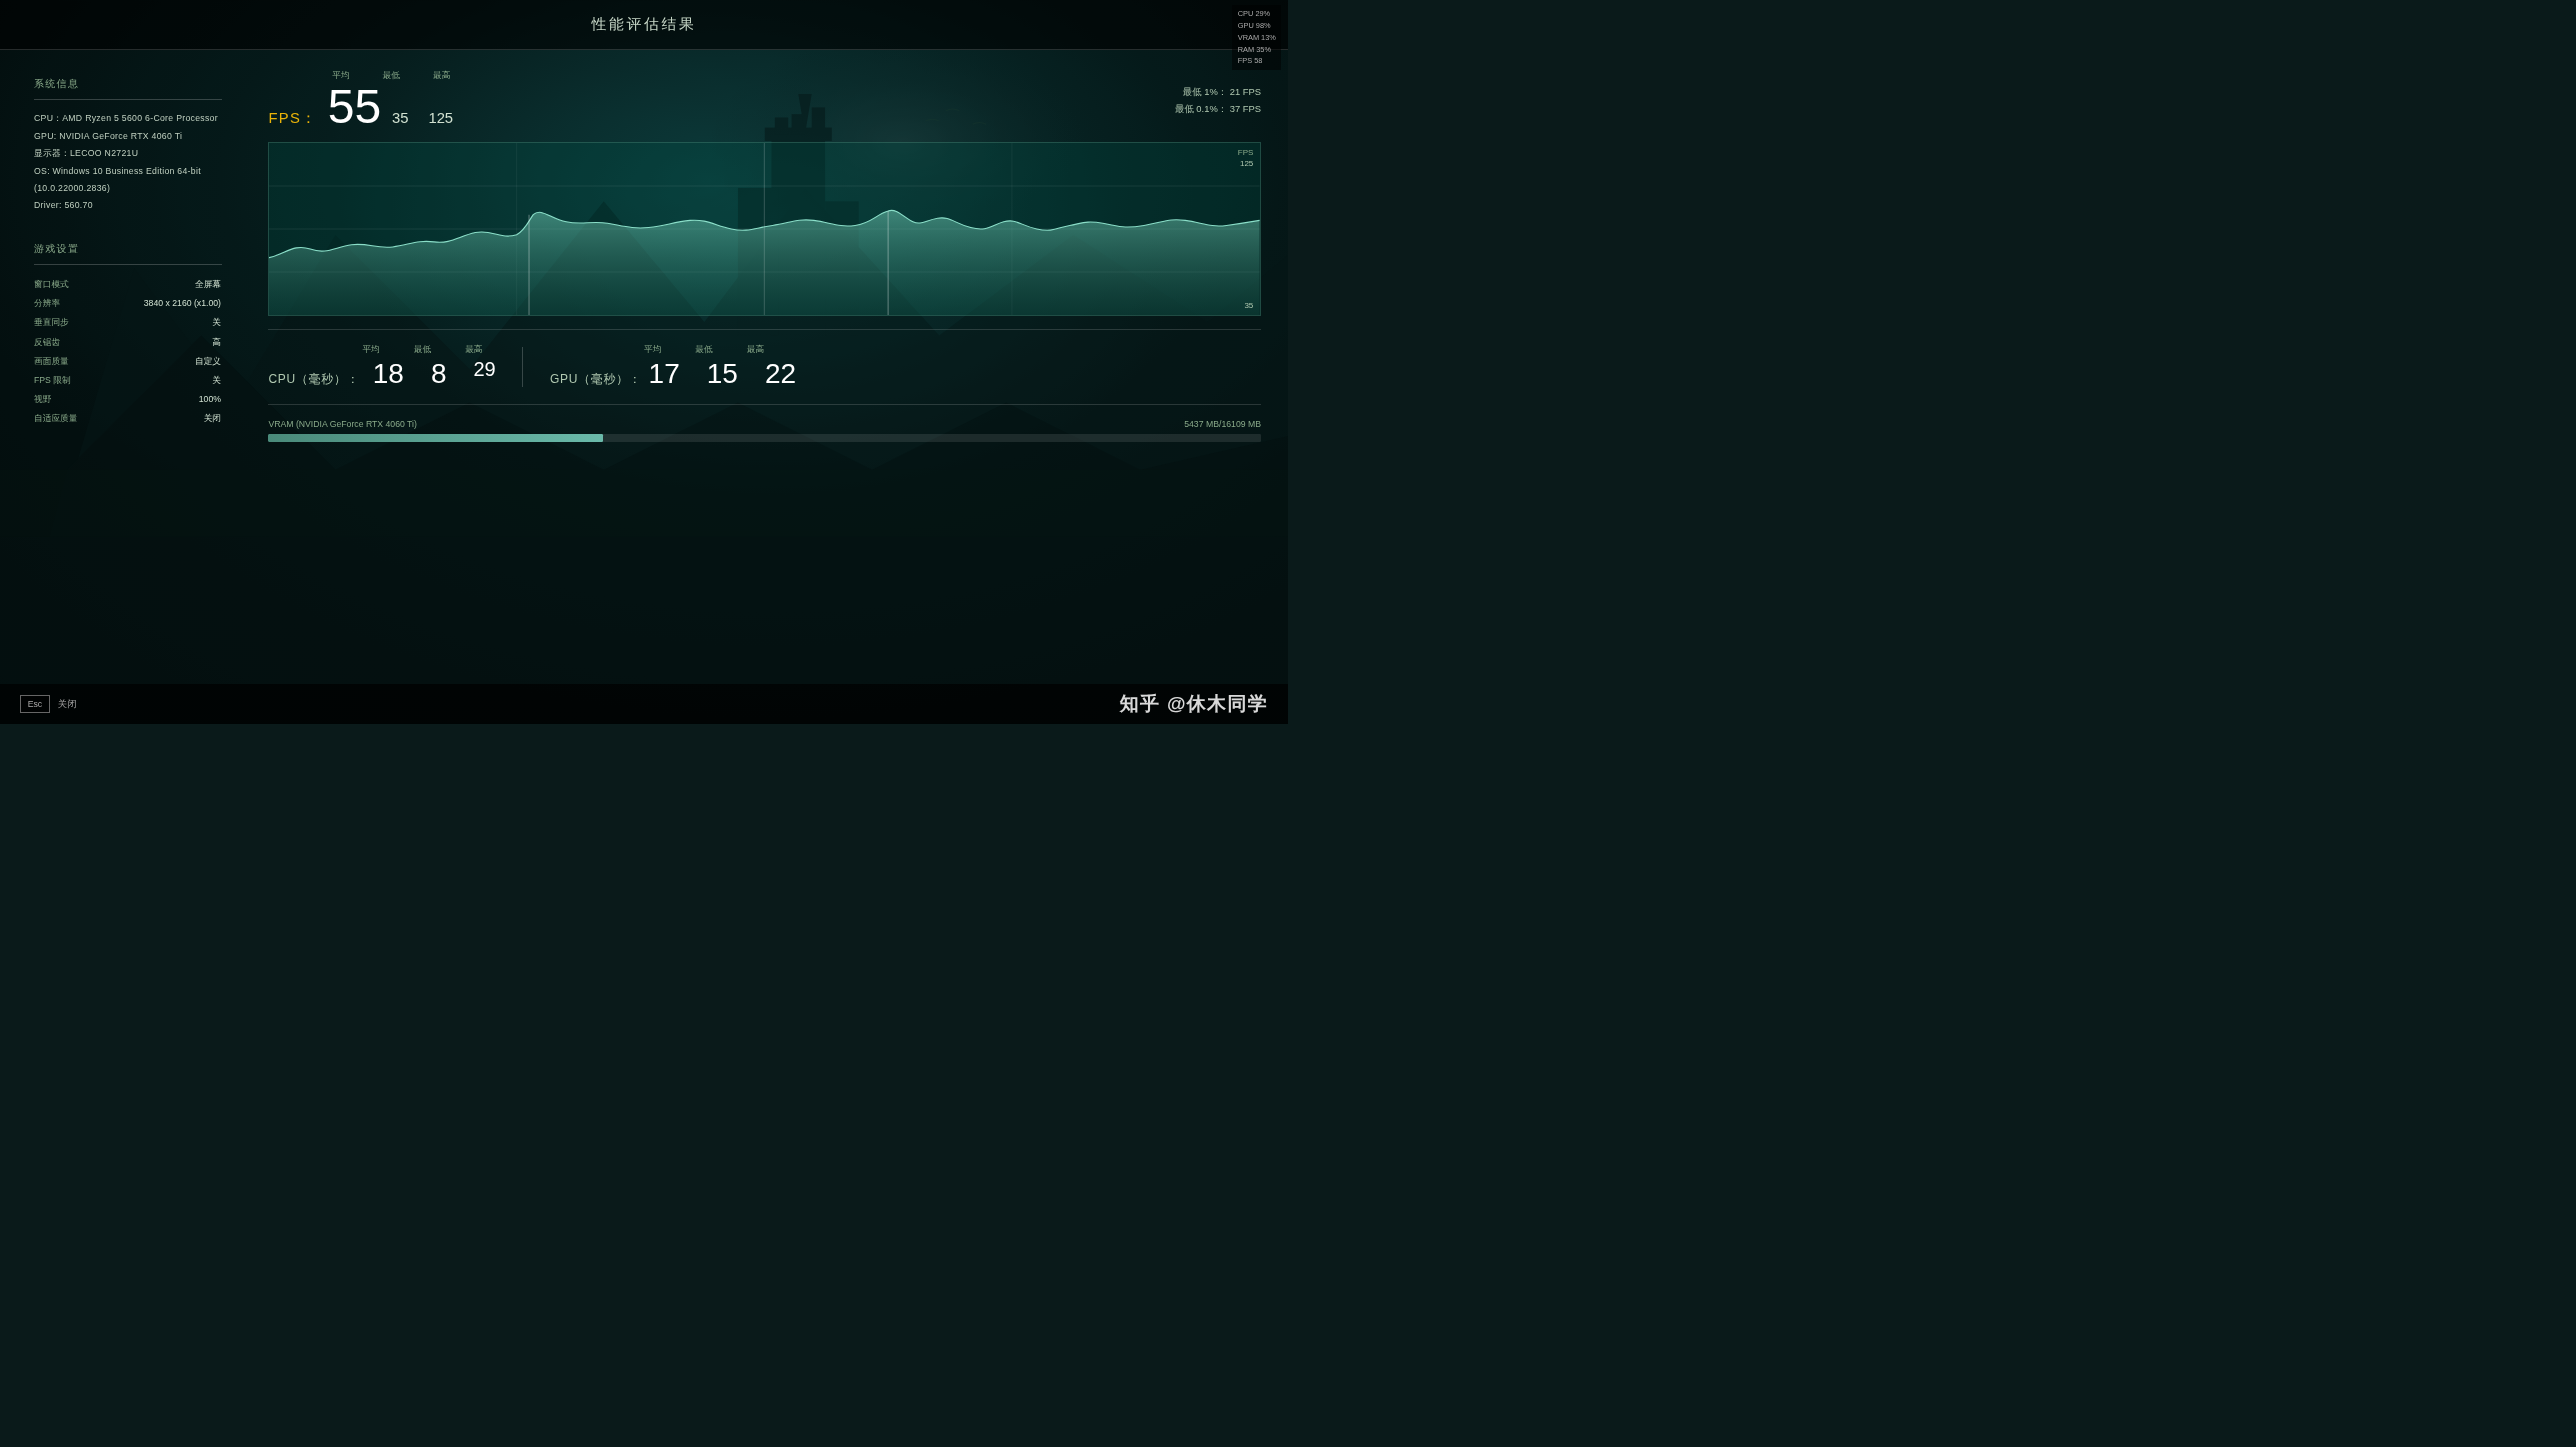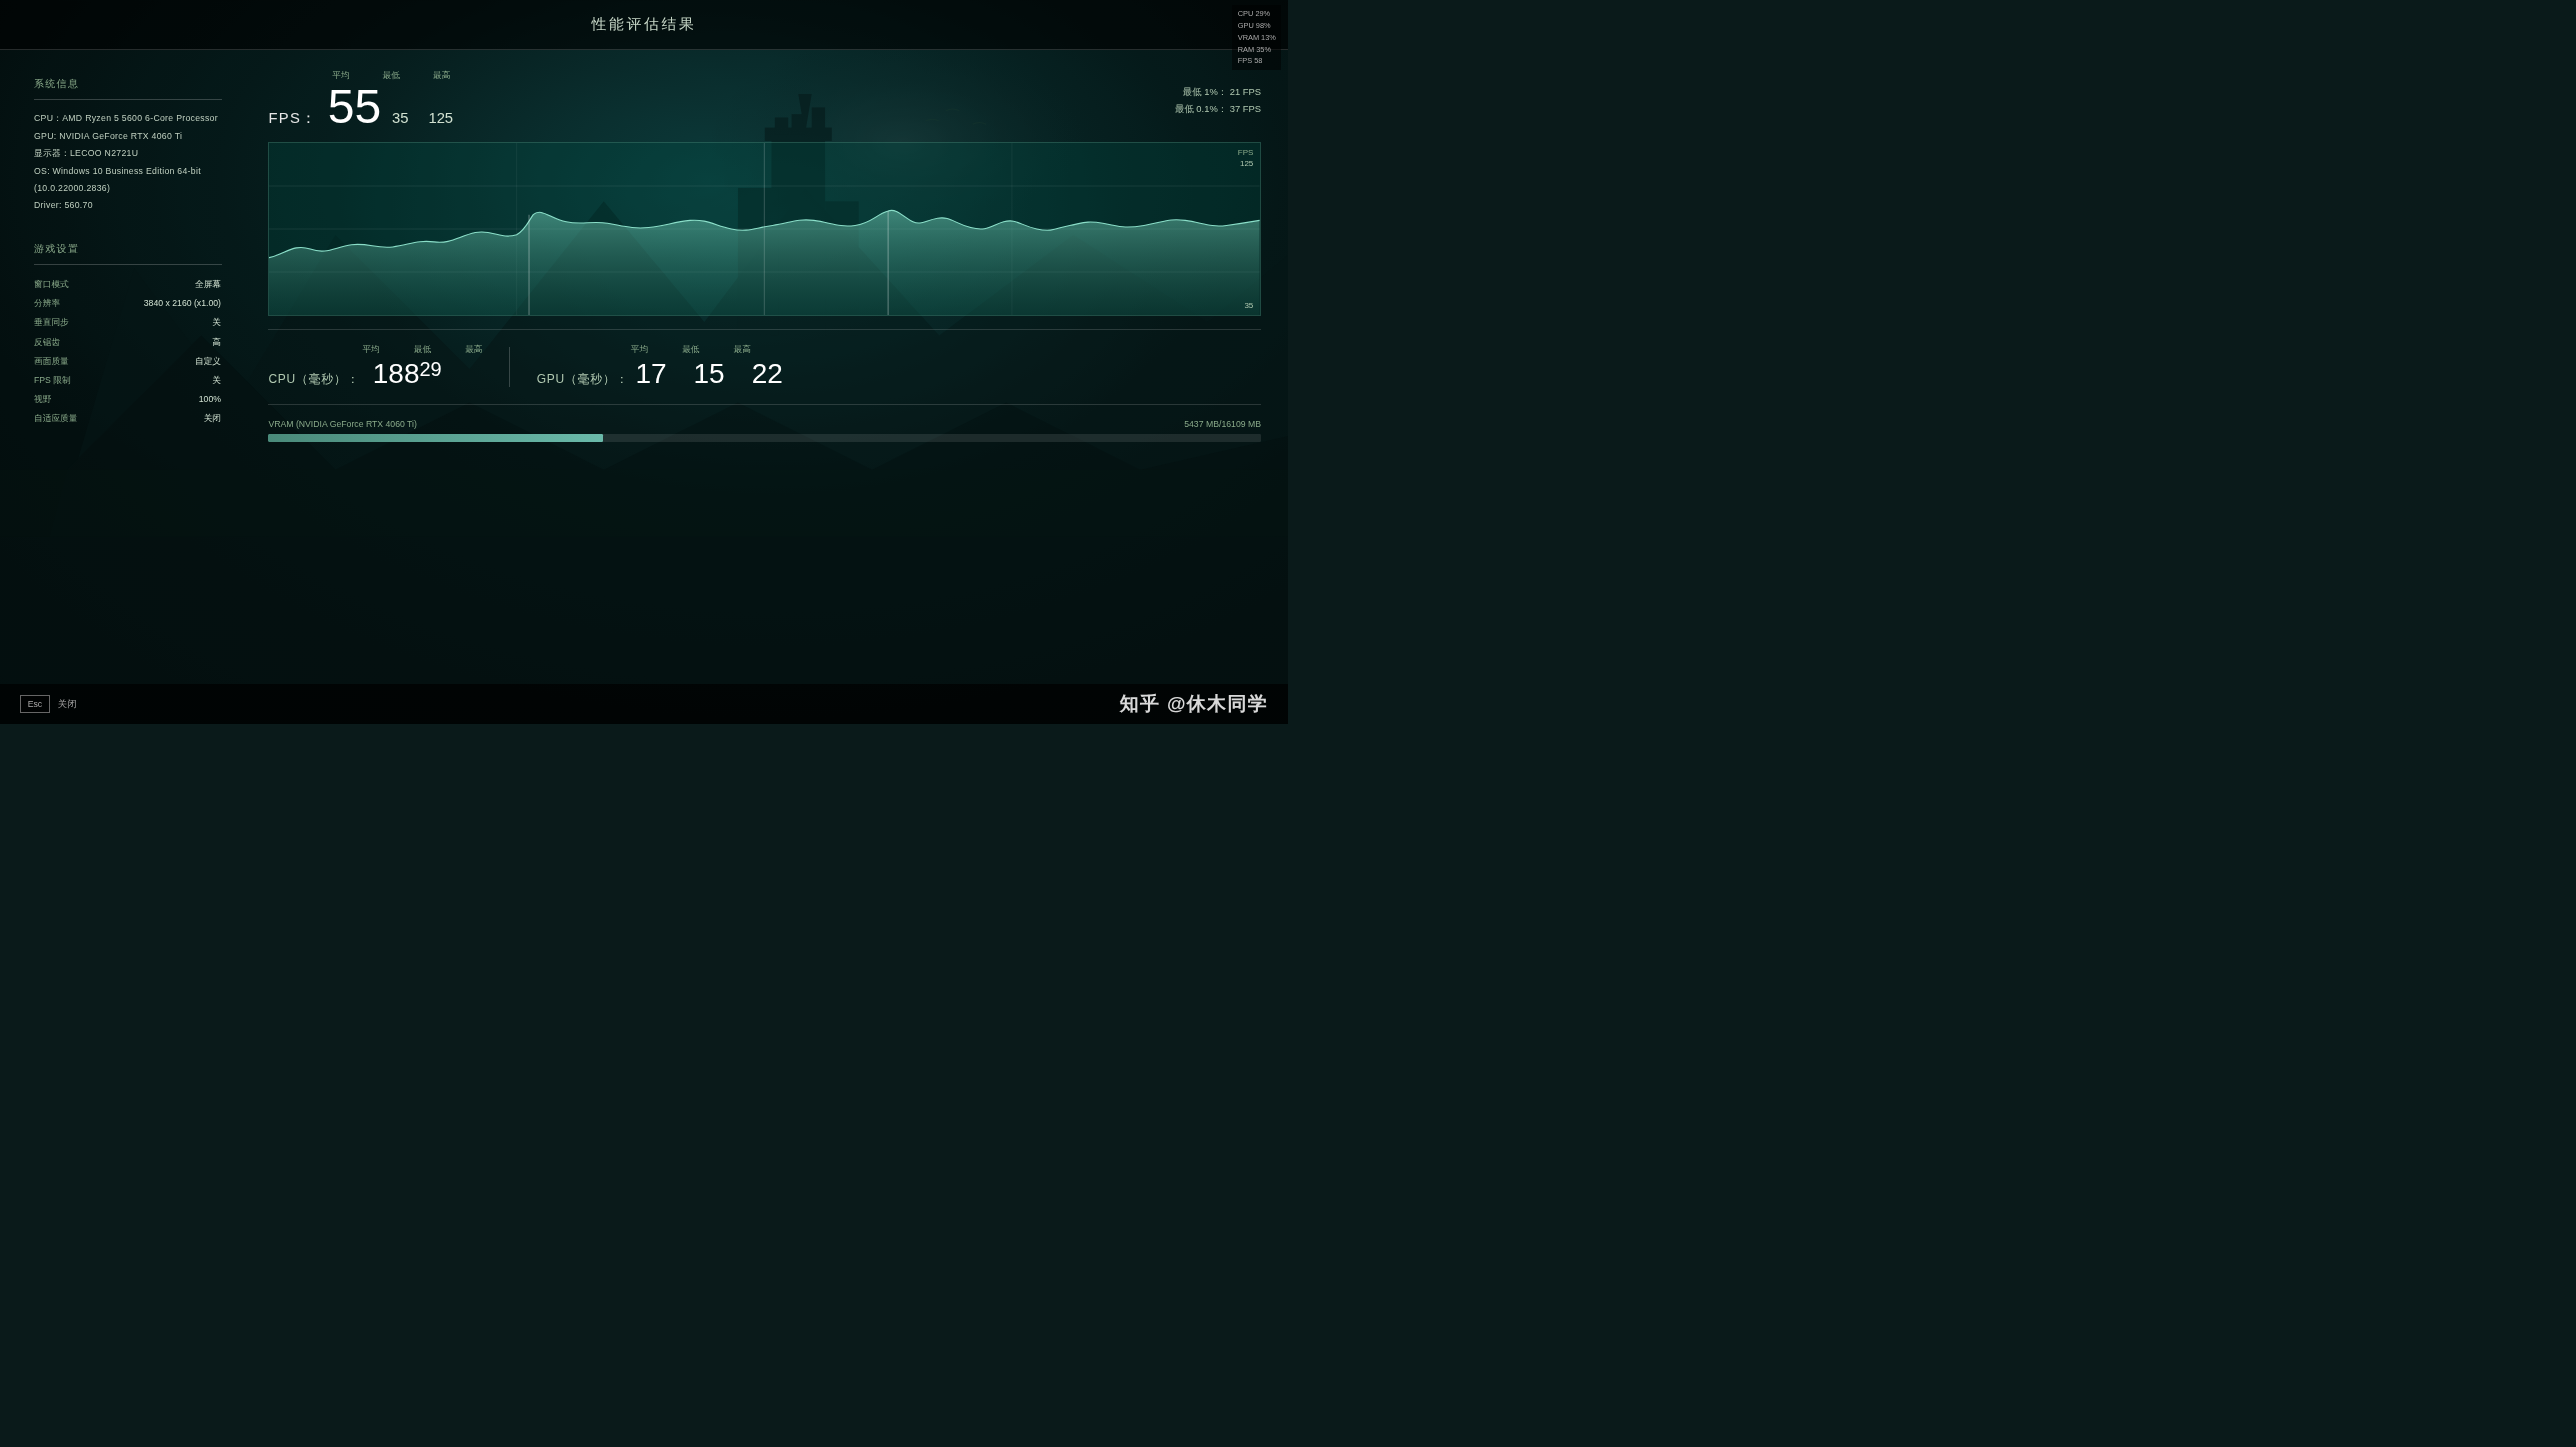--- a/index.html
+++ b/index.html
@@ -139,21 +139,21 @@
     }
 
     .fps-main {
       display: flex;
       align-items: baseline;
       gap: 10.7px;
     }
 
     .fps-label {
       font-size: 14.8px;
-      color: #e5e5e5;
+      color: #eab308;
       letter-spacing: 1.3px;
     }
 
     .fps-value {
       font-size: 48px;
       font-weight: 300;
       color: #ffffff;
       line-height: 1;
     }
 
@@ -505,21 +505,21 @@
 
       <div class="timing-group">
         <div style="display:flex;flex-direction:column;gap:2.7px;">
           <div style="display:flex;gap:34px;font-size:8.7px;color:#8aaa8a;padding-left:94px;">
             <span>平均</span>
             <span>最低</span>
             <span>最高</span>
           </div>
           <div style="display:flex;align-items:baseline;gap:13.4px;">
             <span class="timing-label-main">CPU（毫秒）：</span>
-            <div style="display:flex;">
+            <div style="display:flex;gap:27px;">
               <span style="font-size:28px;font-weight:300;color:#fff;">18</span>
               <span style="font-size:28px;font-weight:300;color:#fff;">8</span>
               <span style="font-size:20px;font-weight:300;color:#fff;">29</span>
             </div>
           </div>
         </div>
       </div>
 
       <div class="timing-divider"></div>
 

